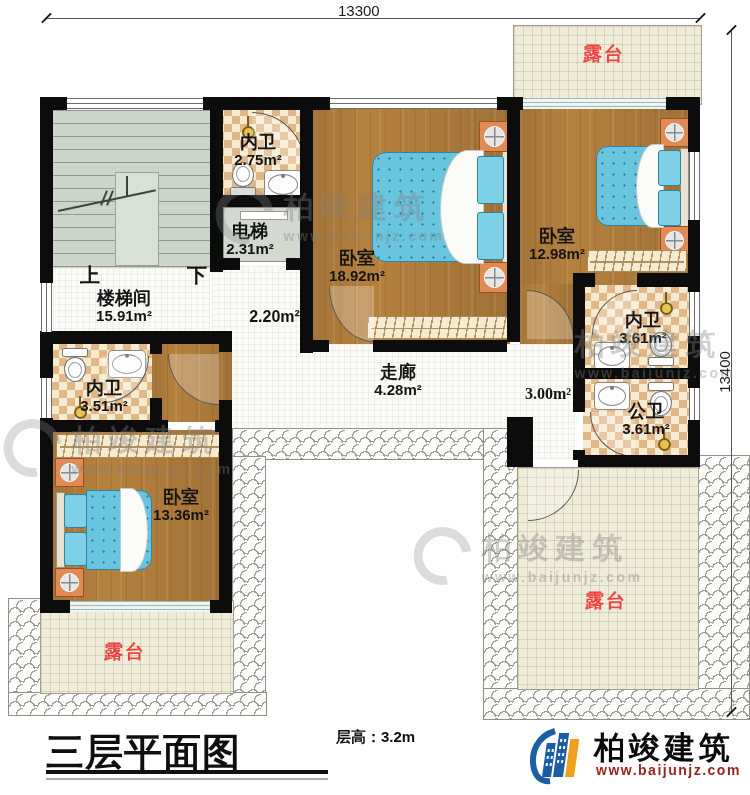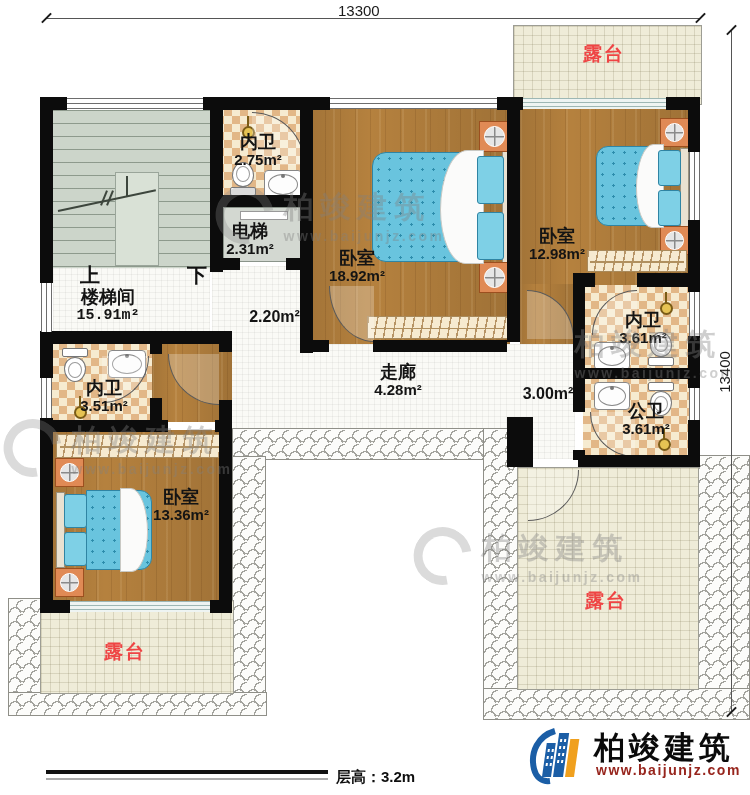--- a/index.html
+++ b/index.html
@@ -261,21 +261,21 @@
   <div class="wall" style="left:40px;top:331px;width:192px;height:13px;"></div>
   <div class="wall" style="left:219px;top:331px;width:13px;height:21px;"></div>
   <div class="wall" style="left:219px;top:400px;width:13px;height:213px;"></div>
   <div class="wall" style="left:150px;top:344px;width:12px;height:10px;"></div>
   <div class="wall" style="left:150px;top:398px;width:12px;height:24px;"></div>
   <div class="wall" style="left:51px;top:420px;width:117px;height:12px;"></div>
   <div class="wall" style="left:215px;top:420px;width:17px;height:12px;"></div>
 
   <div class="updown" style="left:90px;top:275px;">上</div>
   <div class="updown" style="left:197px;top:275px;">下</div>
-  <div class="rlbl" style="left:108px;top:306px;font-family:Liberation Mono, monospace;">
+  <div class="rlbl" style="left:124px;top:306px;">
     <span class="nm">楼梯间</span>
     <span class="ar">15.91m²</span>
   </div>
   <div class="rlbl" style="left:258px;top:150px;">
     <span class="nm">内卫</span>
     <span class="ar">2.75m²</span>
   </div>
   <div class="rlbl" style="left:250px;top:239px;">
     <span class="nm">电梯</span>
     <span class="ar">2.31m²</span>
@@ -292,21 +292,21 @@
     <span class="ar">12.98m²</span>
   </div>
   <div class="rlbl" style="left:643px;top:328px;">
     <span class="nm">内卫</span>
     <span class="ar">3.61m²</span>
   </div>
   <div class="rlbl" style="left:646px;top:419px;">
     <span class="nm">公卫</span>
     <span class="ar">3.61m²</span>
   </div>
-  <div class="rlbl" style="left:548px;top:394px;">
+  <div class="rlbl" style="left:548px;top:394px;font-family:Liberation Serif, serif;">
     <span class="ar" style="font-size:16px;">3.00m²</span>
   </div>
   <div class="rlbl" style="left:398px;top:380px;">
     <span class="nm">走廊</span>
     <span class="ar">4.28m²</span>
   </div>
   <div class="rlbl" style="left:104px;top:396px;">
     <span class="nm">内卫</span>
     <span class="ar">3.51m²</span>
   </div>
@@ -336,23 +336,24 @@
       </div>
   </div>
   <div class="wm" style="left:528px;top:556px;">
     <div class="ring"></div>
     <div>
         <div class="cn">柏竣建筑</div>
          <div class="url">www.baijunjz.com</div>
       </div>
   </div>
 
+  <div class="tb-title" style="left:46px;top:727px;">三层平面图</div>
   <div class="abs" style="left:46px;top:770px;width:282px;height:4px;background:#111;z-index:40;"></div>
   <div class="abs" style="left:46px;top:778px;width:282px;height:1.5px;background:#aaa;z-index:40;"></div>
-  <div class="tb-info" style="left:336px;top:768px;">
+  <div class="tb-info" style="left:336px;top:728px;">
     <span>层高：</span><span>3.2m</span>
   </div>
   <svg class="abs" style="left:527px;top:727px;z-index:40;" width="60" height="58" viewBox="0 0 60 58">
     <path d="M28,4 C11,9 3,25 7,42 C9,50 15,55 23,54" fill="none" stroke="#1b5ea6" stroke-width="6"></path>
     <g transform="skewX(-8)">
       <rect x="22" y="16" width="9" height="34" fill="#1b5ea6"></rect>
       <rect x="33" y="6" width="10" height="44" fill="#1b5ea6"></rect>
       <rect x="45" y="12" width="9" height="38" fill="#f0a01e"></rect>
       <rect x="35" y="12" width="2" height="3" fill="#fff"></rect>
         <rect x="39" y="12" width="2" height="3" fill="#fff"></rect>

